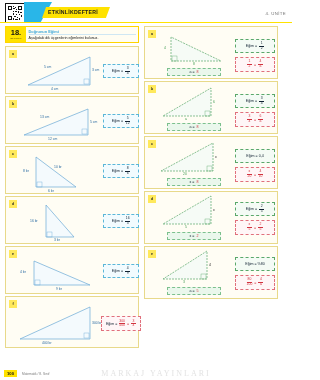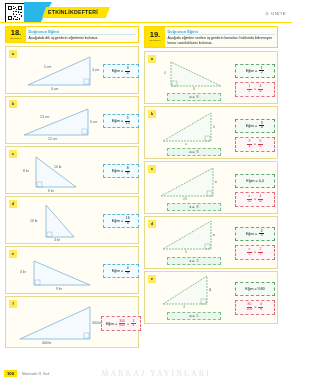--- a/index.html
+++ b/index.html
@@ -318,30 +318,20 @@
           <span class="bar"></span>
           <span class="den">4</span>
         </span>
       </div>
     </div>
 
   </div>
 
   <div class="col">
 
-    <div class="qhead">
-      <div class="qnum">
-        <div class="n">19.</div>
-        <div class="sub">ETKİNLİK</div>
-      </div>
-      <div class="qbody">
-        <div class="qtopic">Doğrunun Eğimi</div>
-        <div class="qtext">Aşağıda eğimleri verilen üçgenlerin kenarları hakkında bilinmeyen kenar uzunluklarını bulunuz.</div>
-      </div>
-    </div>
 
     <div class="panel right">
       <div class="tag">a</div>
       <div class="fig">
         <svg width="138" height="53" viewBox="0 0 138 53">
           <polygon points="26,10 26,34 76,34" fill="#f6fbf6" stroke="#5aa86a" stroke-width=".7" stroke-dasharray="2,1"></polygon>
           <rect x="27" y="29" width="5" height="5" fill="none" stroke="#5aa86a" stroke-width=".4"></rect>
         </svg>
       </div>
       <div class="lbl green" style="left:19px; top:19px;">4</div>

